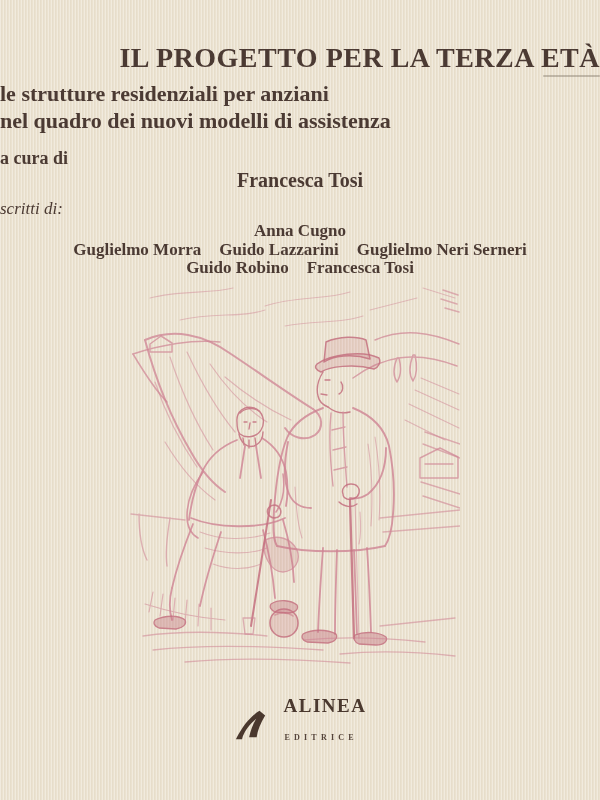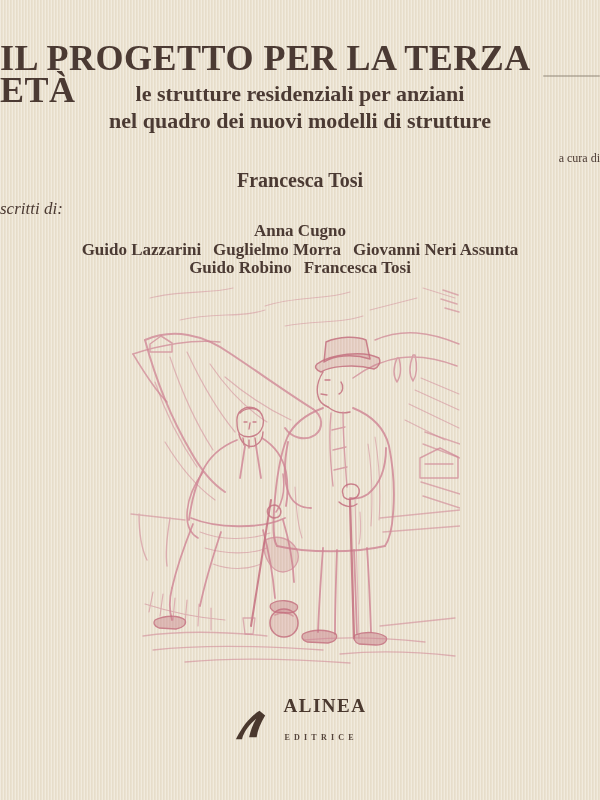--- a/index.html
+++ b/index.html
@@ -12,40 +12,40 @@
     background-image:
       repeating-linear-gradient(90deg,
         rgba(255,255,255,0.30) 0px, rgba(255,255,255,0.30) 1px,
         rgba(214,203,182,0.22) 1px, rgba(214,203,182,0.22) 2px,
         rgba(0,0,0,0) 2px, rgba(0,0,0,0) 3px);
     font-family:"Liberation Serif","DejaVu Serif",serif;
     color:#4b3a33;
   }
   .title{
     position:absolute;top:42px;left:0;width:100%;
-    text-align:left;font-weight:bold;font-size:36px;line-height:32px;
+    text-align:right;font-weight:bold;font-size:28px;line-height:32px;
     letter-spacing:0.5px;
   }
-  .subtitle{position:absolute;top:80px;left:0;width:100%;text-align:center;}
+  .subtitle{position:absolute;top:80px;left:0;width:100%;text-align:left;}
   .subtitle div{font-weight:bold;font-size:22px;line-height:27px;}
   .curated-label{
-    position:absolute;top:148px;left:0;width:100%;text-align:right;
-    font-weight:normal;font-size:12px;line-height:20px;
+    position:absolute;top:148px;left:0;width:100%;text-align:left;
+    font-weight:bold;font-size:18px;line-height:20px;
   }
   .curated-name{
     position:absolute;top:168px;left:0;width:100%;text-align:center;
     font-weight:bold;font-size:20px;line-height:24px;
   }
   .scritti{
     position:absolute;top:199px;left:0;width:100%;text-align:left;
     font-style:italic;font-size:17px;line-height:20px;
   }
   .authors{position:absolute;top:222px;left:0;width:100%;}
   .authors .row{
-    display:flex;justify-content:center;gap:12px;
+    display:flex;justify-content:center;gap:18px;
     font-weight:bold;font-size:17px;line-height:18.5px;
   }
   .illustration{position:absolute;left:125px;top:282px;}
   .publisher{
     position:absolute;top:696px;left:0;width:100%;
     display:flex;justify-content:center;align-items:flex-end;gap:16px;
   }
   .publisher .mark{width:34px;height:34px;flex:0 0 auto;}
   .publisher .wordmark{display:flex;flex-direction:column;align-items:flex-start;}
   .publisher .name{
@@ -64,36 +64,36 @@
 <body>
 
 <div class="cover">
 
   <div class="scan-line"></div>
 
   <div class="title">IL PROGETTO PER LA TERZA ETÀ</div>
 
   <div class="subtitle">
     <div>le strutture residenziali per anziani</div>
-    <div>nel quadro dei nuovi modelli di strutture</div>
+    <div>nel quadro dei nuovi modelli di assistenza</div>
   </div>
 
   <div class="curated-label">a cura di</div>
   <div class="curated-name">Francesca Tosi</div>
 
   <div class="scritti">scritti di:</div>
 
   <div class="authors">
     <div class="row">
       <span>Anna Cugno</span>
     </div>
     <div class="row">
+      <span>Guglielmo Morra</span>
       <span>Guido Lazzarini</span>
-      <span>Guglielmo Morra</span>
-      <span>Giovanni Neri Assunta</span>
+      <span>Guglielmo Neri Serneri</span>
     </div>
     <div class="row">
       <span>Guido Robino</span>
       <span>Francesca Tosi</span>
     </div>
   </div>
 
   <svg class="illustration" width="335" height="385" viewBox="0 0 335 385" aria-hidden="true">
     <g fill="none" stroke="#cf8494" stroke-linecap="round" stroke-linejoin="round">
 

